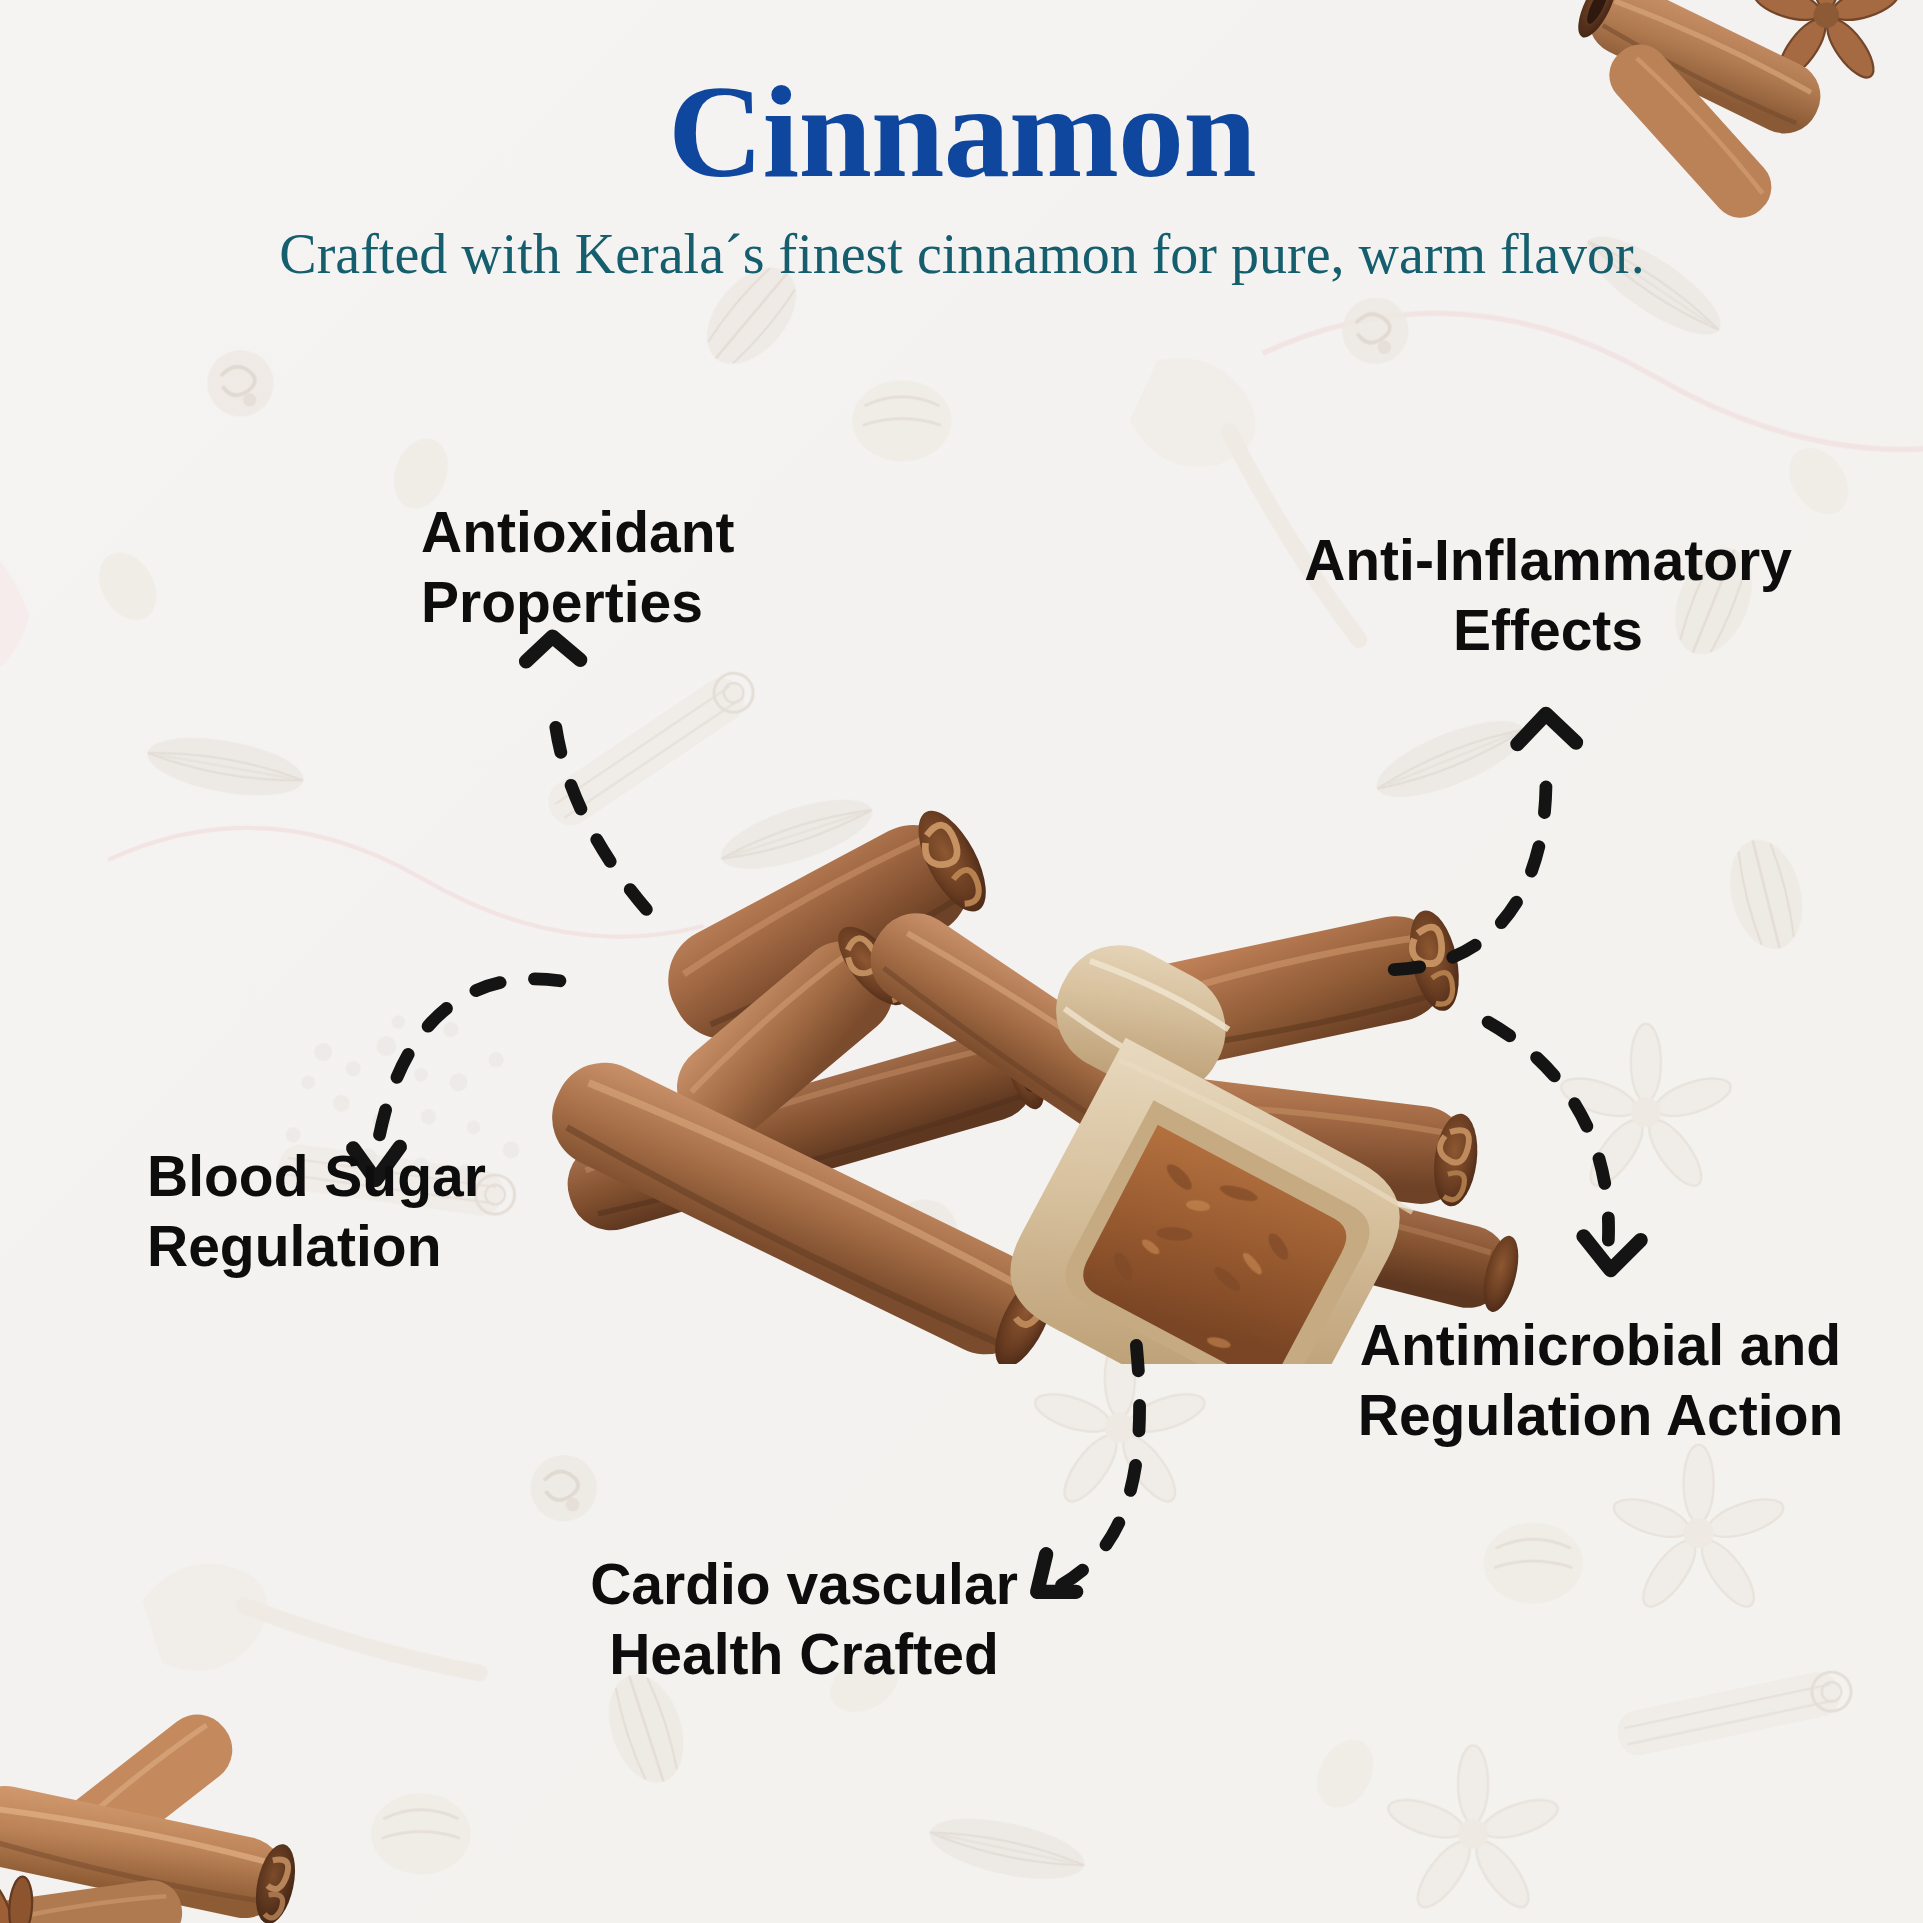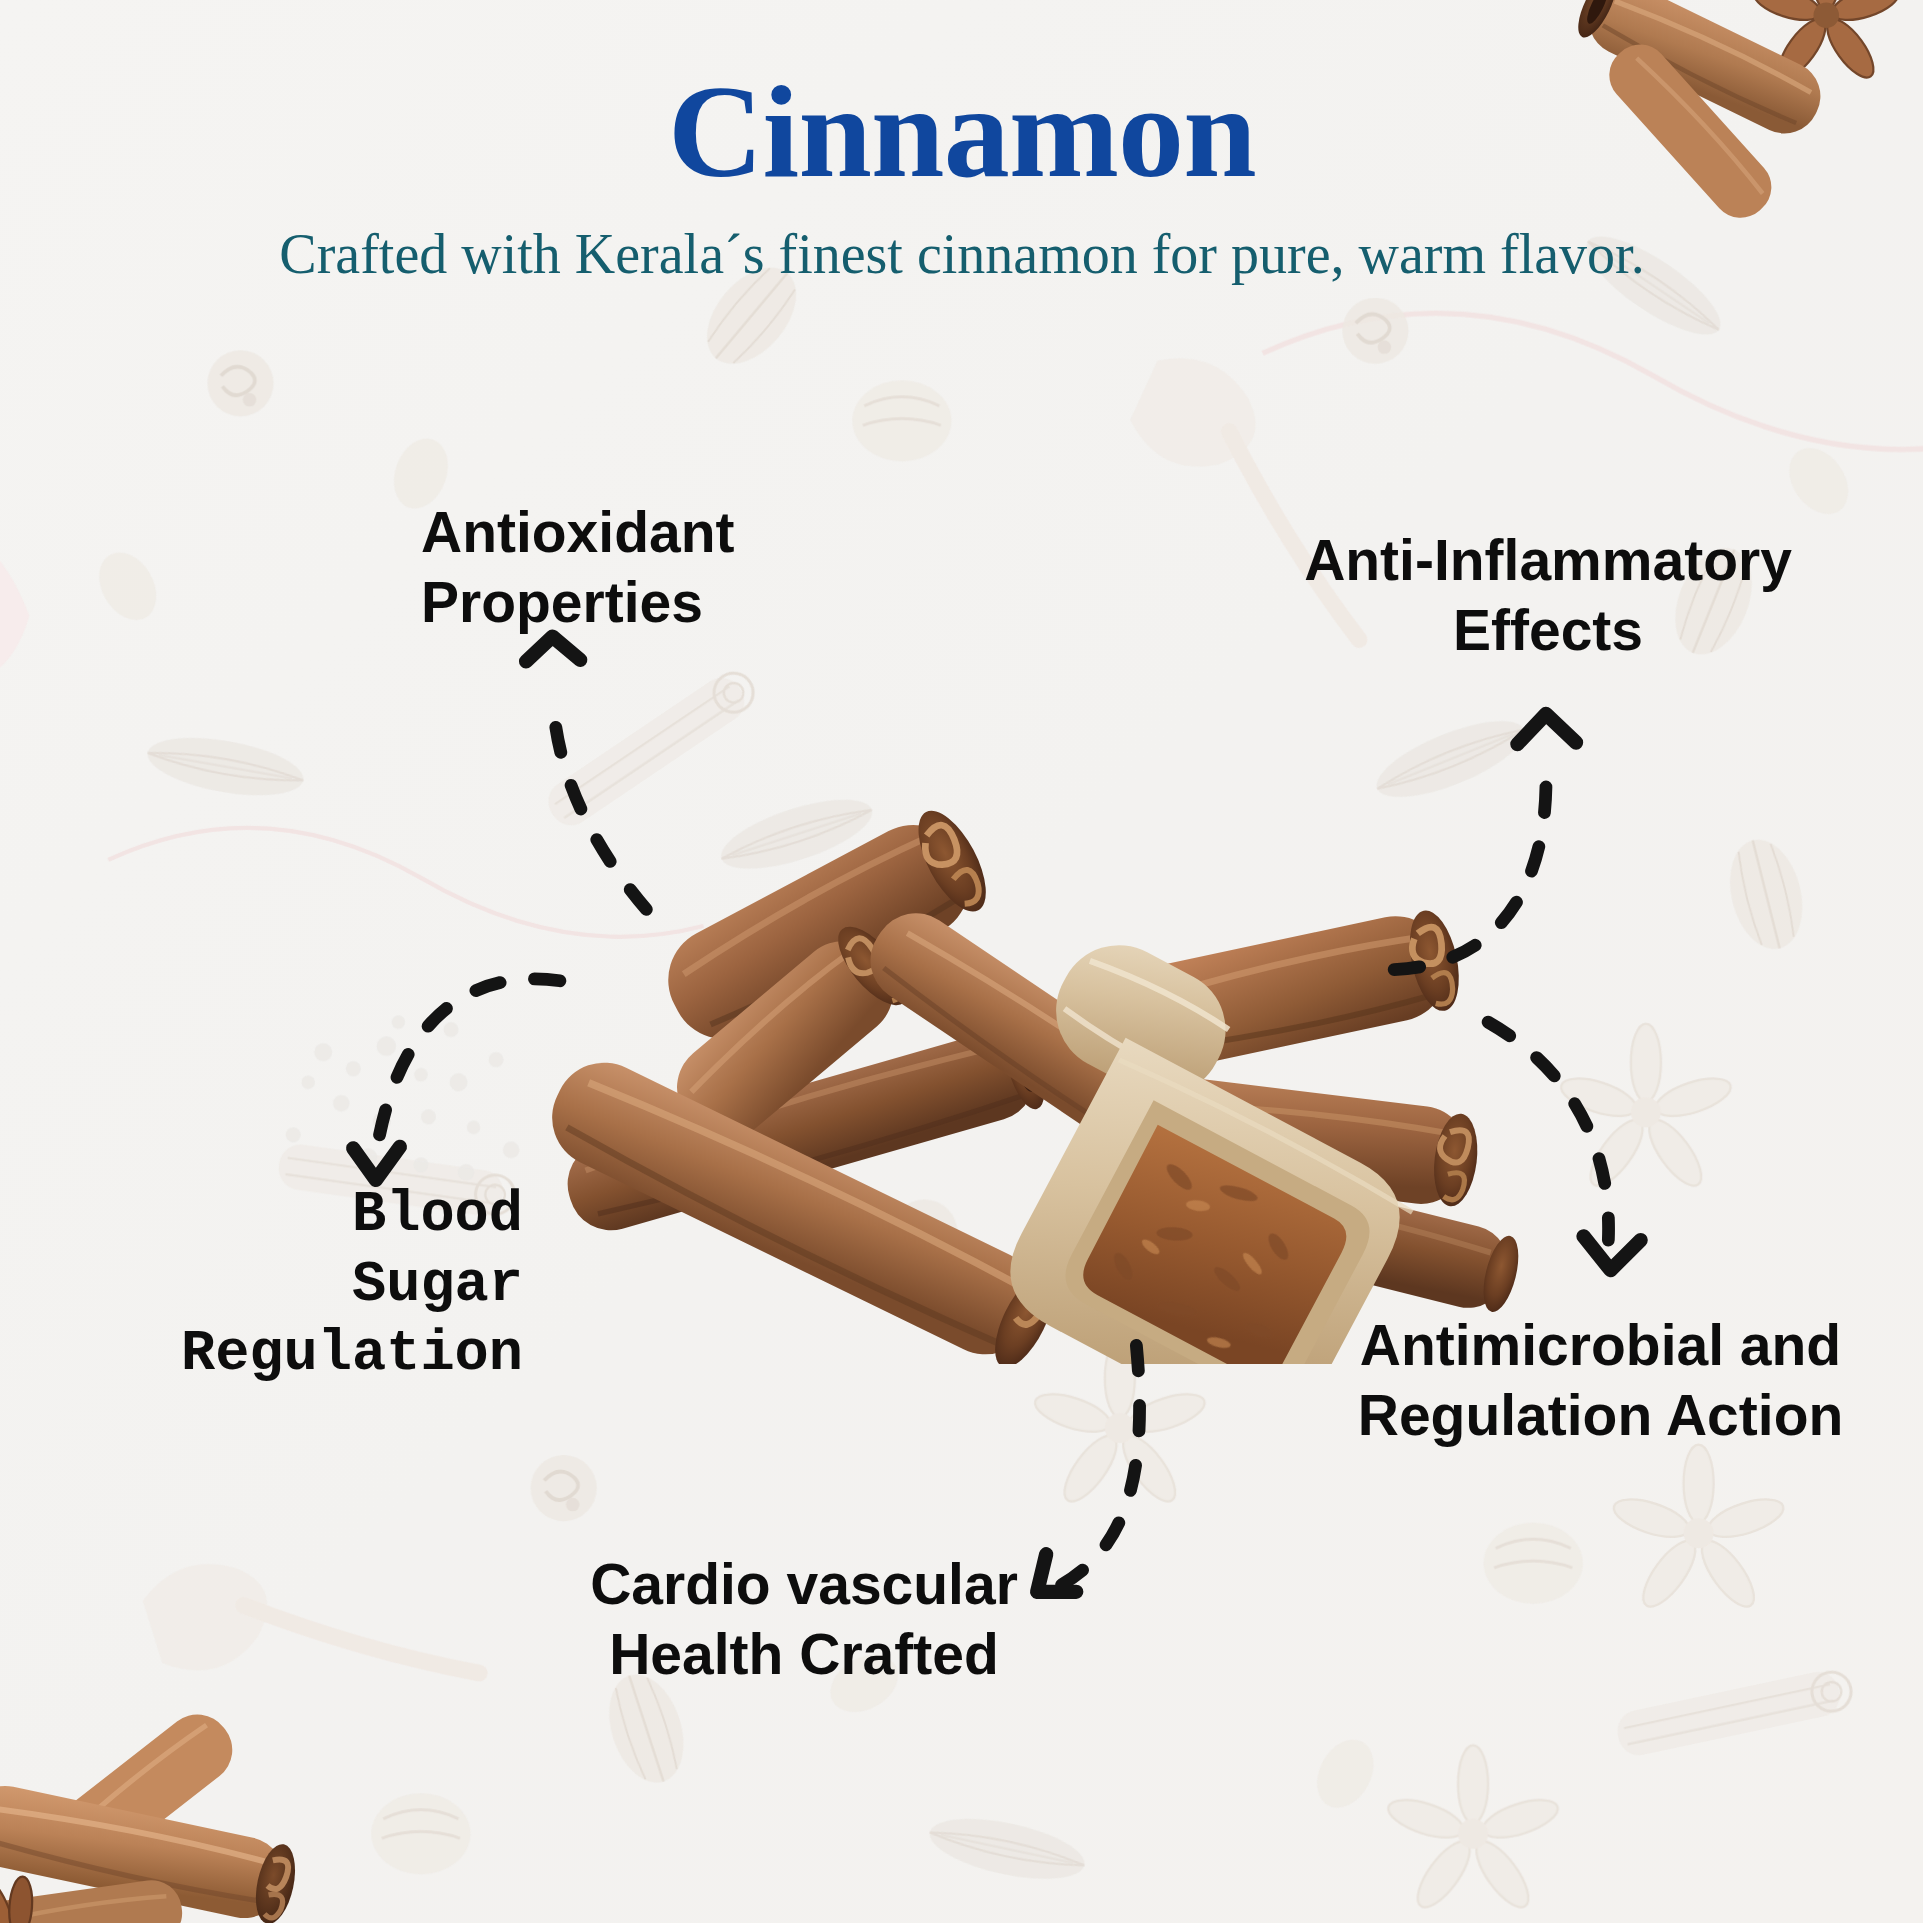--- a/index.html
+++ b/index.html
@@ -61,21 +61,21 @@
     z-index: 20;
     font-family: "Liberation Sans", sans-serif;
     font-weight: bold;
     font-size: 57px;
     line-height: 1.22;
     color: #0d0d0d;
     white-space: pre-line;
   }
   .lbl-antioxidant      { top: 498px;  left: 421px;  width: 346px; text-align: left; }
   .lbl-antiinflammatory { top: 526px;  left: 1270px; width: 556px; text-align: center; }
-  .lbl-bloodsugar       { top: 1181px; left: 147px;  width: 376px; text-align: right; font-family: Liberation Mono, monospace; }
+  .lbl-bloodsugar       { top: 1142px; left: 147px;  width: 376px; text-align: left; }
   .lbl-antimicrobial    { top: 1311px; left: 1330px; width: 541px; text-align: center; }
   .lbl-cardio           { top: 1550px; left: 571px;  width: 466px; text-align: center; }
 
   
   #arrows {
     position: absolute;
     inset: 0;
     z-index: 15;
     pointer-events: none;
   }

